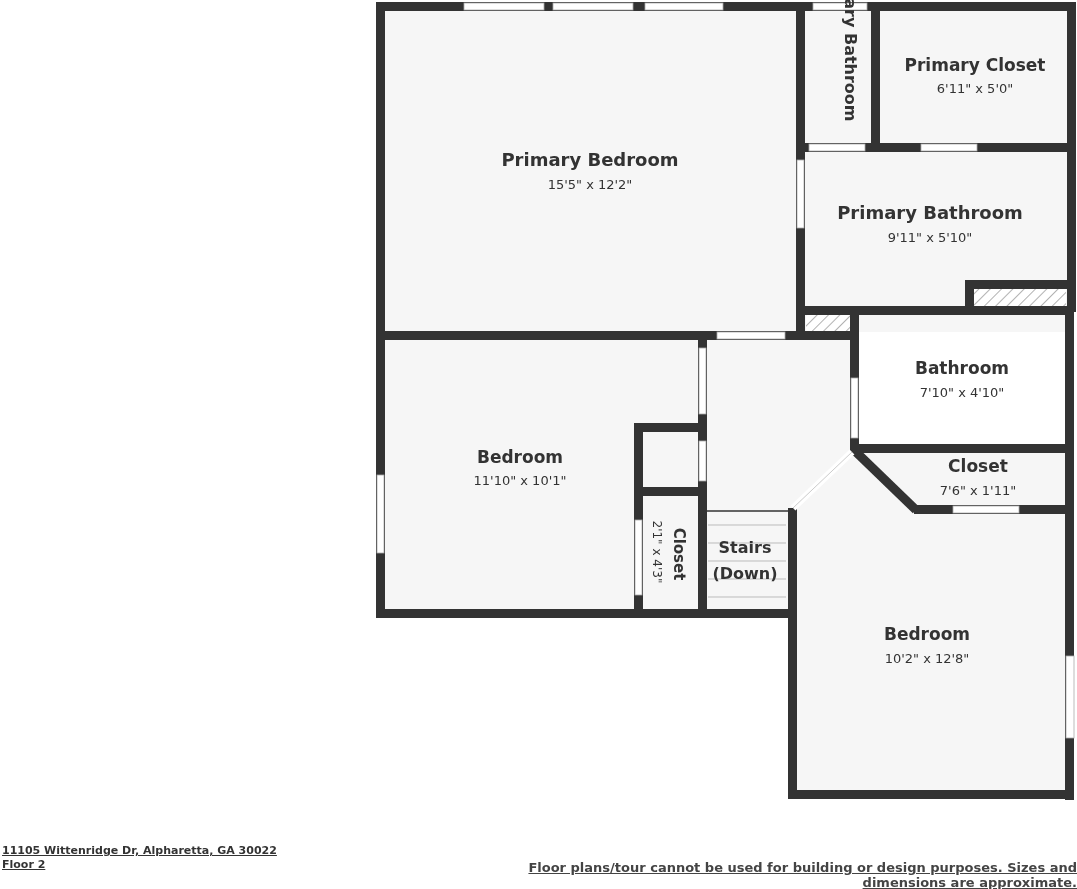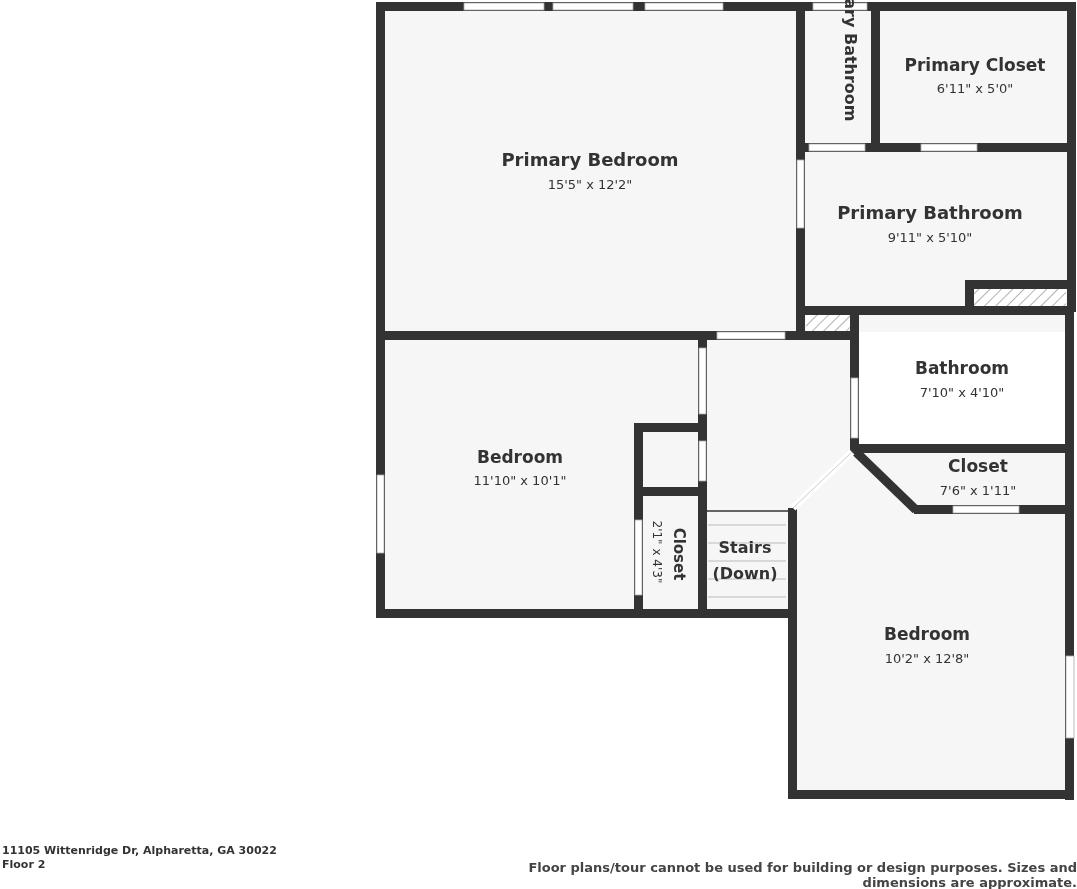--- a/index.html
+++ b/index.html
@@ -1,20 +1,20 @@
 <!DOCTYPE html>
 <html><head>
 <meta charset="utf-8">
 <style>
   html, body { margin:0; padding:0; background:#ffffff; }
   body { width:1077px; height:889px; position:relative; overflow:hidden; font-family:"DejaVu Sans", sans-serif; }
   #plan { position:absolute; left:0; top:0; }
   .room-label { font-family:"DejaVu Sans", sans-serif; font-weight:bold; fill:#333333; }
   .room-dim { font-family:"DejaVu Sans", sans-serif; fill:#333333; }
-  .footer { position:absolute; font-family:"DejaVu Sans", sans-serif; color:#333; }
+  .footer { position:absolute; font-family:"DejaVu Sans", sans-serif; color:#333;text-decoration:underline; }
   .addr { left:2px; top:844px; font-size:11px; font-weight:bold; }
   .floor { left:2px; top:858px; font-size:11px; font-weight:bold; }
   .disc { left:494px; top:860px; font-size:13px; font-weight:bold; color:#444;text-align:right; }
 </style>
 </head>
 <body>
 
 <svg id="plan" width="1077" height="889" viewBox="0 0 1077 889" xmlns="http://www.w3.org/2000/svg">
   <defs>
     <pattern id="hatch" width="8" height="8" patternUnits="userSpaceOnUse" patternTransform="rotate(45)">

